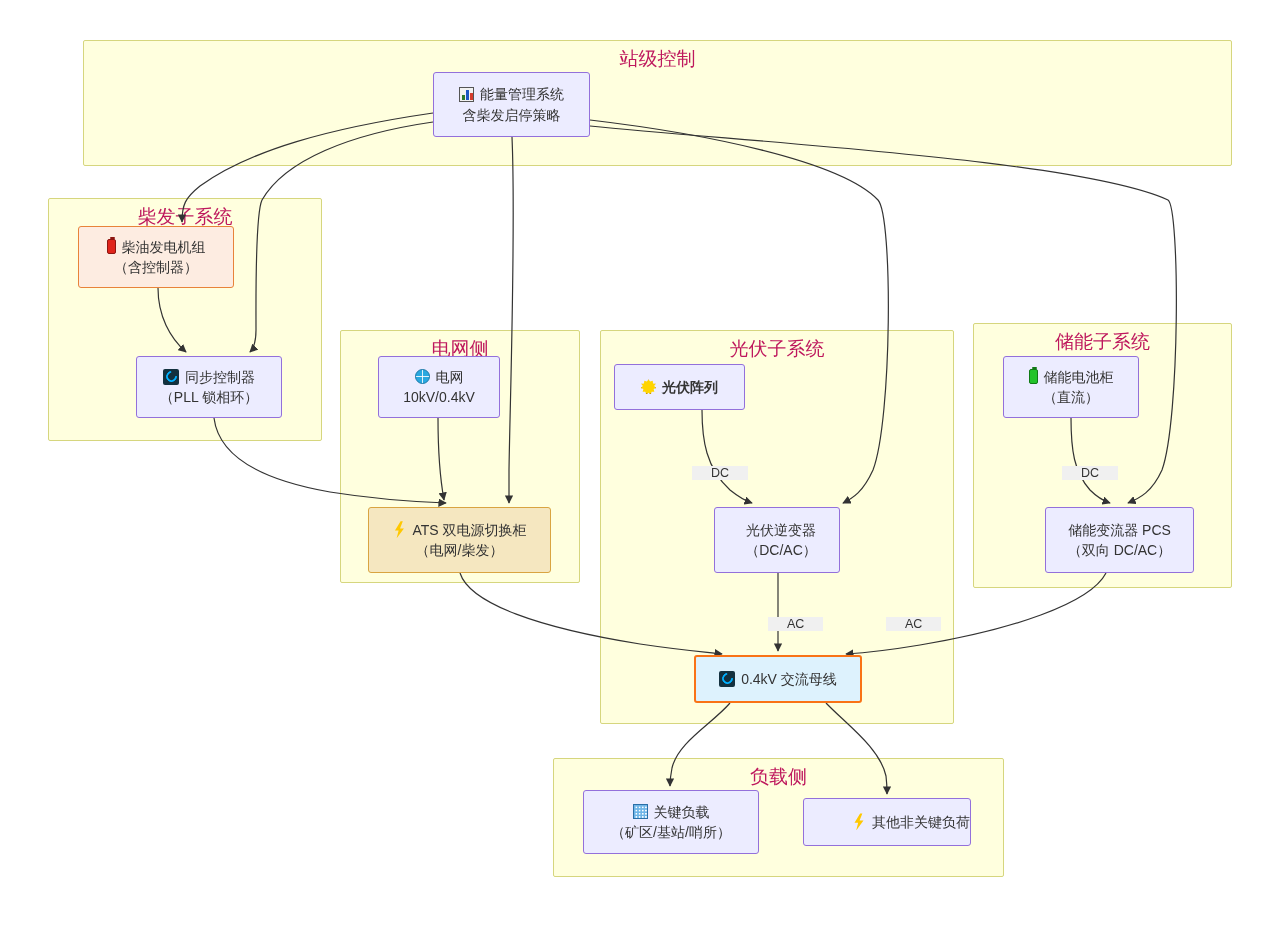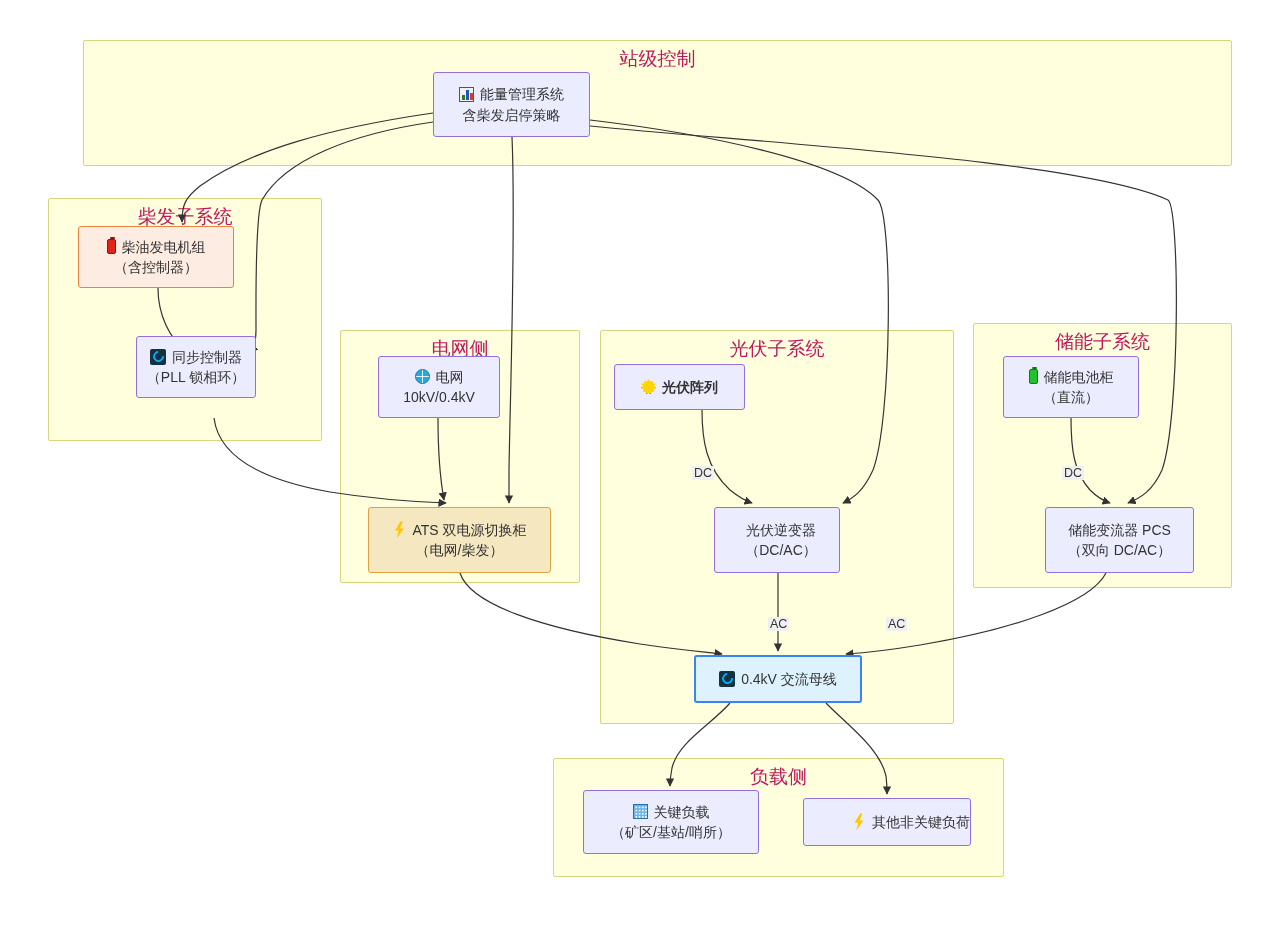--- a/index.html
+++ b/index.html
@@ -69,21 +69,21 @@
   .n-diesel {
     background: #fdece1;
     border: 1.6px solid #e8833a;
   }
   .n-ats {
     background: #f5e7c0;
     border: 1.6px solid #d9a441;
   }
   .n-bus {
     background: #ddf2fd;
-    border: 2px solid #3b82f6;
+    border: 2px solid #f97316;
   }
   
   .icon {
     display: inline-block;
     position: relative;
     flex: 0 0 auto;
   }
   
   .ico-chart {
     width: 15px; height: 15px;
@@ -209,21 +209,21 @@
   .edge-path {
     fill: none;
     stroke: #333333;
     stroke-width: 1.2px;
   }
   .edge-label {
     position: absolute;
     font-size: 12.5px;
     color: #333333;
     background: #f0f0f0;
-    padding: 0 2px;
+    padding: 0 19px;
     z-index: 6;
     white-space: nowrap;
   }
 </style>
 </head>
 <body>
 
 <div id="canvas">
 
   <div id="clusters">
@@ -291,21 +291,21 @@
         </div>
         <div class="ln">含柴发启停策略</div>
       </div>
       <div class="node n-diesel" style="left: 78px; top: 226px; width: 156px; height: 62px;">
         <div class="ln ln-icon">
           <span class="icon ico-battery-red"></span>
           <span>柴油发电机组</span>
         </div>
         <div class="ln">（含控制器）</div>
       </div>
-      <div class="node n-default" style="left: 136px; top: 336px; width: 120px; height: 62px;">
+      <div class="node n-default" style="left: 136px; top: 356px; width: 146px; height: 62px;">
         <div class="ln ln-icon">
           <span class="icon ico-sync"></span>
           <span>同步控制器</span>
         </div>
         <div class="ln">（PLL 锁相环）</div>
       </div>
       <div class="node n-default" style="left: 378px; top: 356px; width: 122px; height: 62px;">
         <div class="ln ln-icon">
           <span class="icon ico-globe"></span>
           <span>电网</span>

